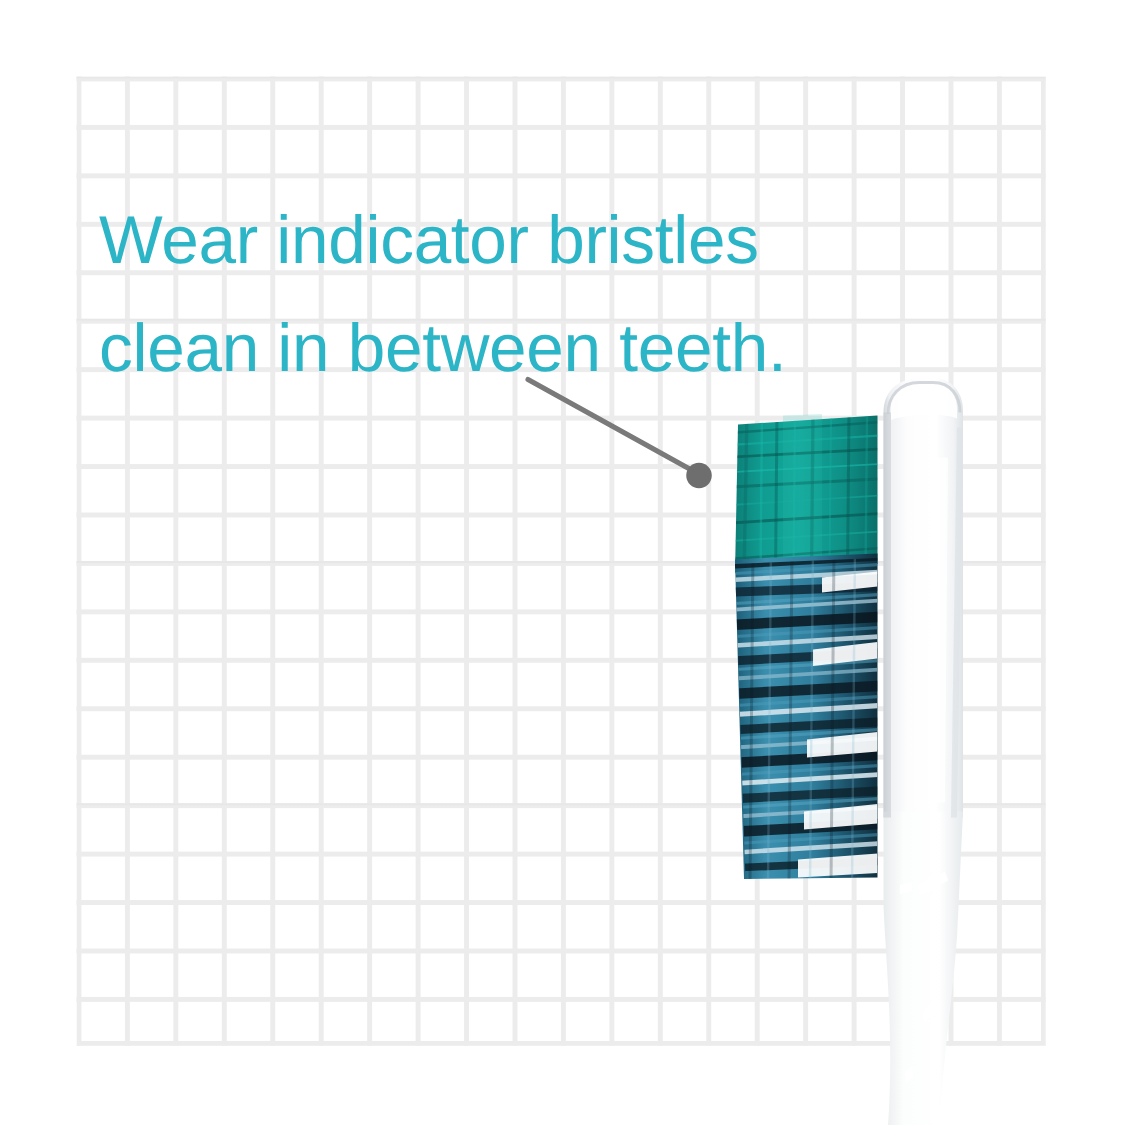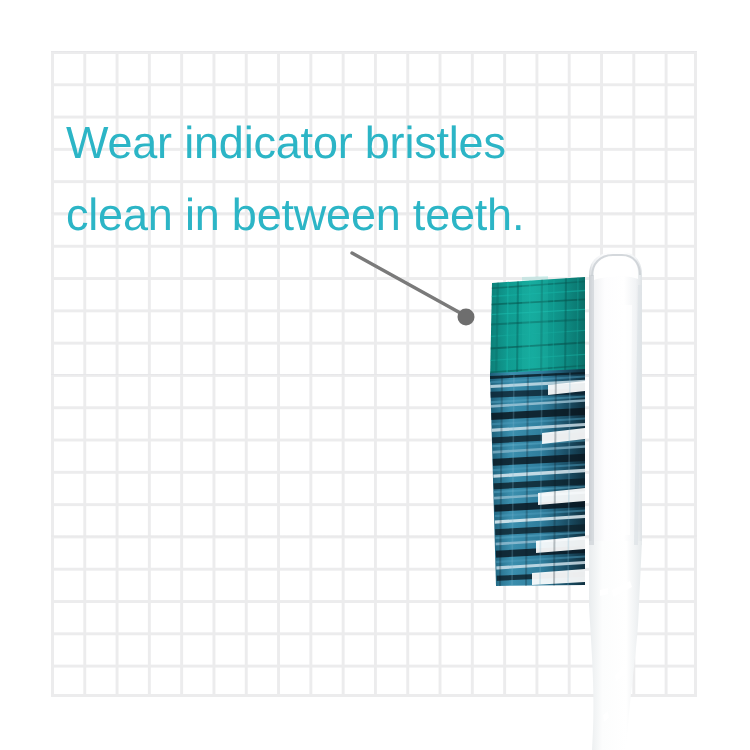--- a/index.html
+++ b/index.html
@@ -40,21 +40,21 @@
     background-image:
       linear-gradient(to bottom, rgba(228,228,230,.55) 1px, rgba(0,0,0,0) 1px);
     background-size: 100% 161.5px;
     pointer-events: none;
   }
 
   
   #headline {
     position: absolute;
     left: 66px;
-    top: 107px;
+    top: 124px;
     width: 560px;
     color: #2cb5c6;
     font-size: 45px;
     line-height: 72px;
     font-weight: 300;
     letter-spacing: -0.2px;
     white-space: pre-line;
     text-rendering: geometricPrecision;
   }
 

